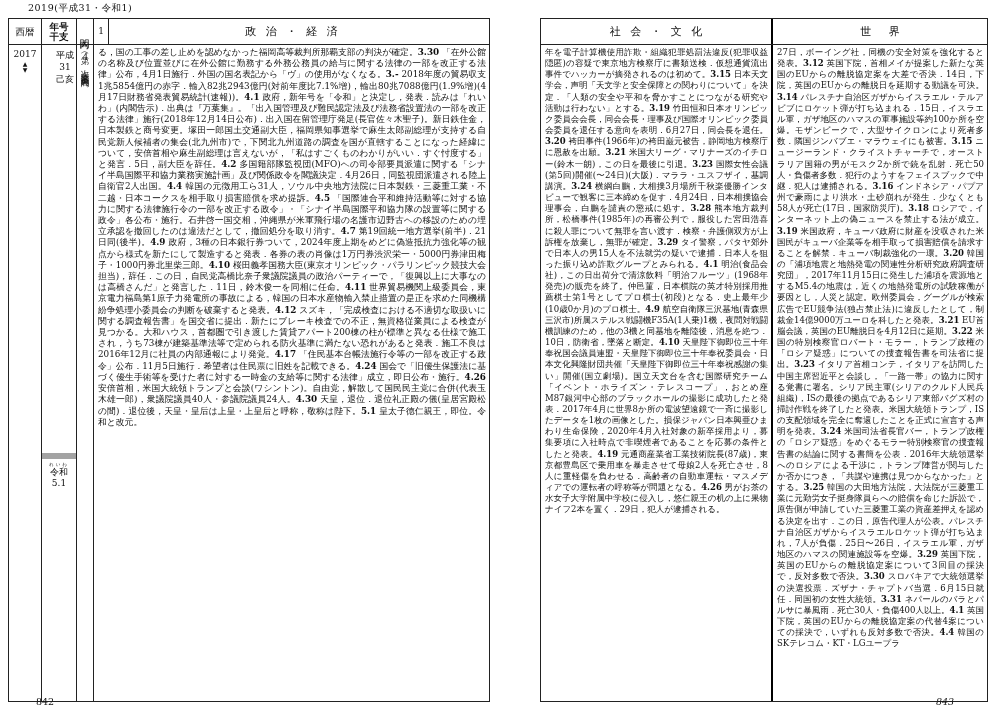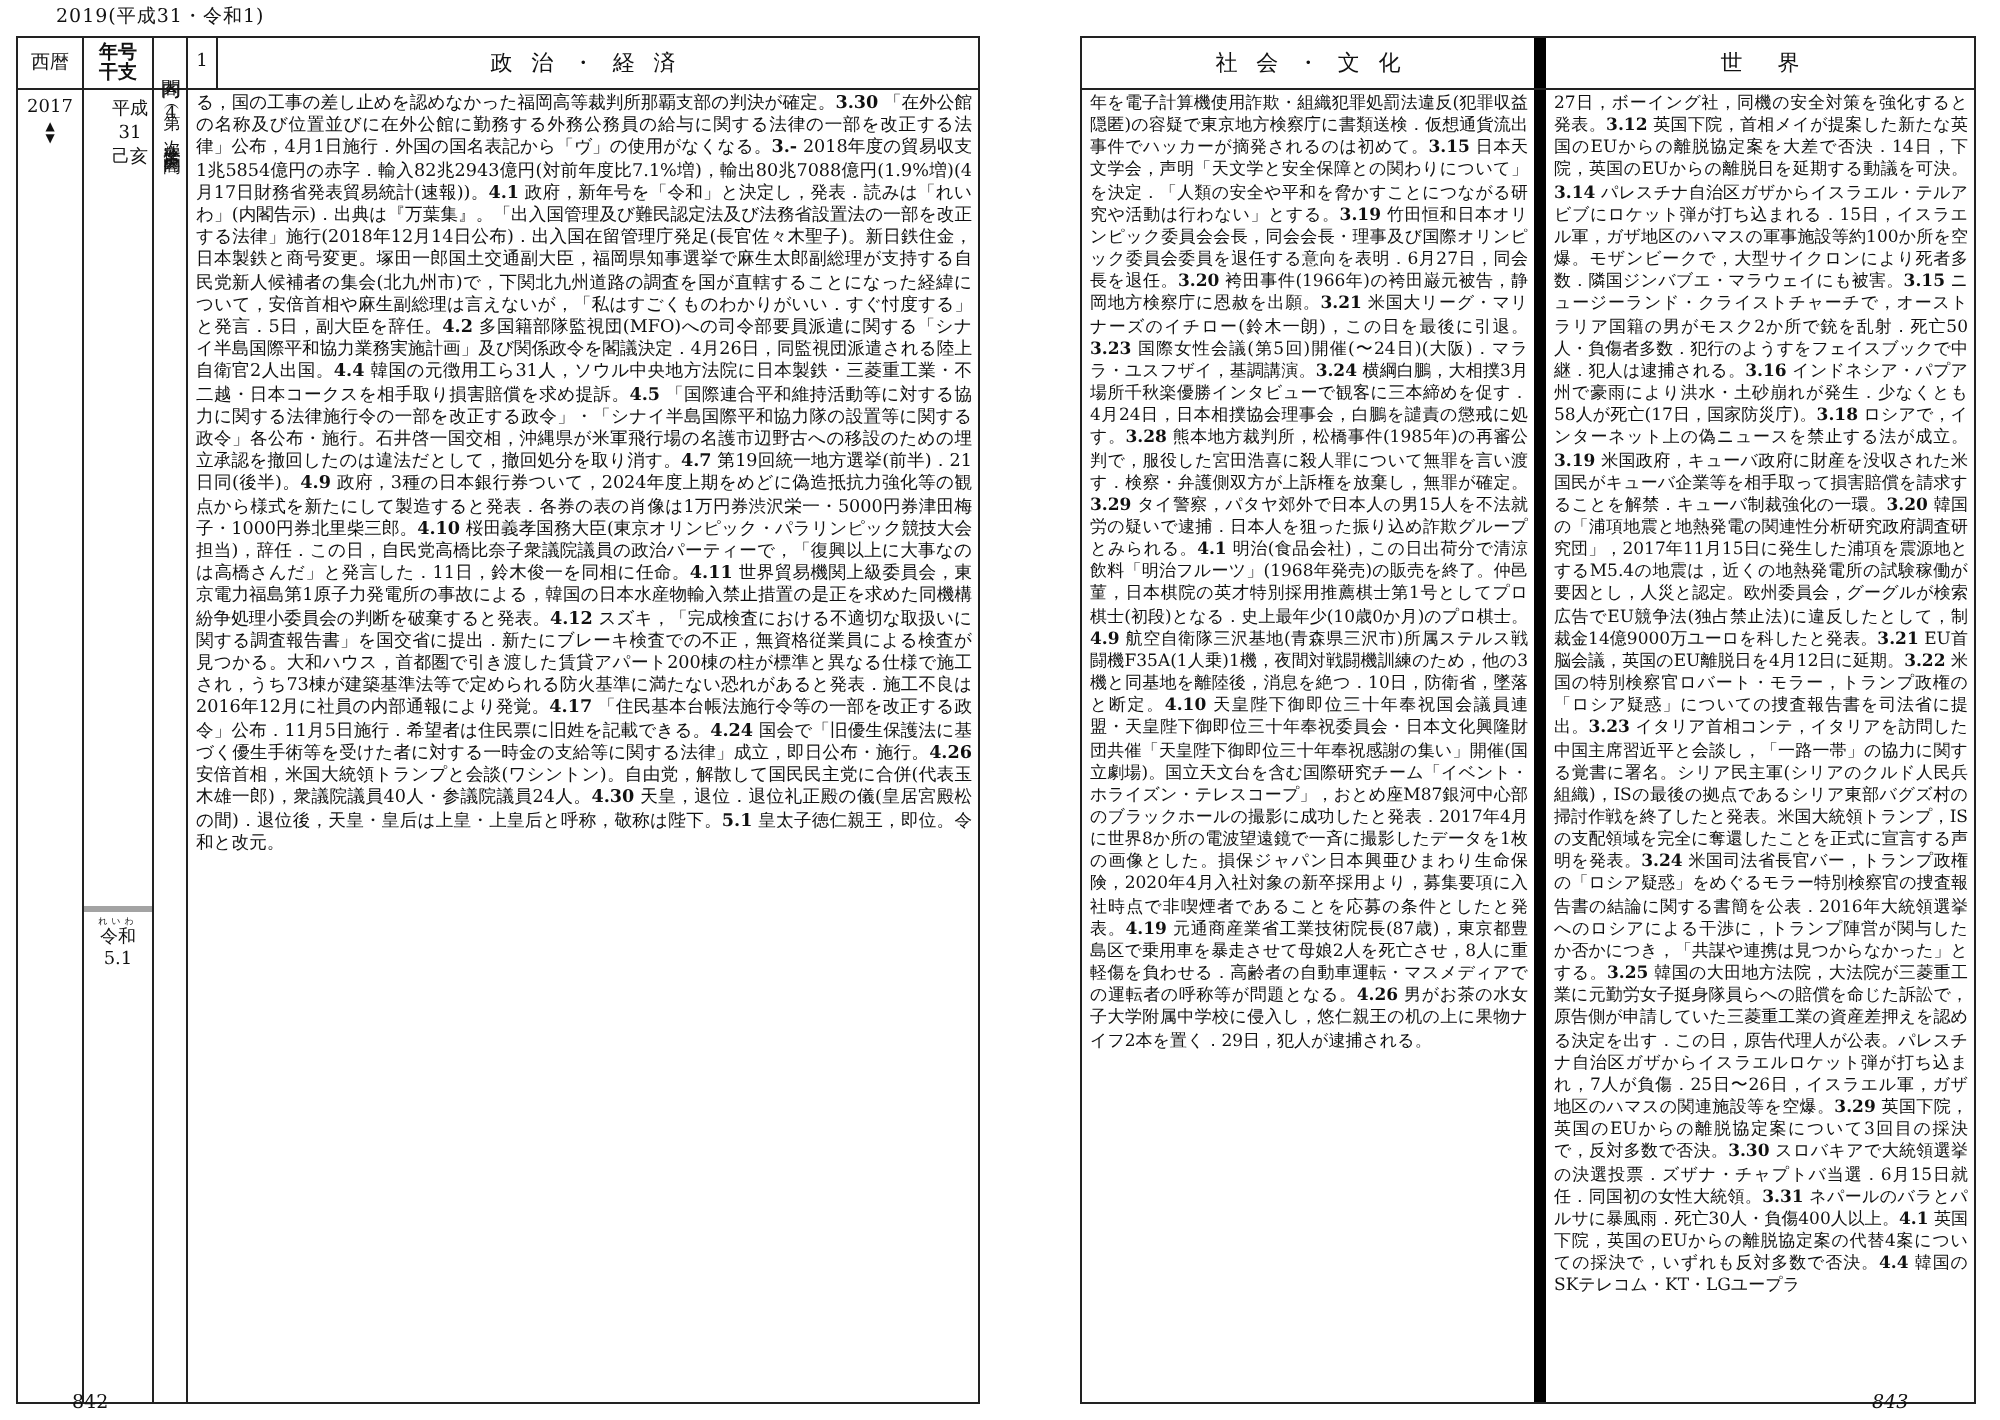--- a/index.html
+++ b/index.html
@@ -29,30 +29,30 @@
   .hcell .twolines{display:block;font-weight:bold;}
   .main-h{position:relative;}
   .secno{position:absolute;left:0;top:0;bottom:0;width:14px;border-right:1px solid #222;display:flex;align-items:center;justify-content:center;font-size:9px;}
   .sec-title{font-size:11px;letter-spacing:.85em;padding-left:.85em;white-space:nowrap;}
   .sec-title.world{letter-spacing:1.6em;padding-left:1.6em;}
 
   .bcell{position:relative;overflow:hidden;box-sizing:border-box;}
   .year-cell{text-align:center;font-size:9px;padding-top:4px;}
   .arrows{line-height:6px;font-size:6px;margin-top:2px;letter-spacing:0;}
   .era-top{text-align:center;font-size:9px;padding-top:4px;line-height:12px;margin-left:12px;}
-  .era-bottom{position:absolute;left:0;right:0;top:408px;border-top:3px solid #a3a3a3;text-align:center;font-size:9px;line-height:11px;padding-top:3px;}
+  .era-bottom{position:absolute;left:0;right:0;top:408px;border-top:6px solid #a3a3a3;text-align:center;font-size:9px;line-height:11px;padding-top:3px;}
   .era-bottom .ruby{font-size:4.5px;line-height:5px;letter-spacing:2px;}
   .vert{writing-mode:vertical-rl;text-orientation:upright;font-size:8.5px;letter-spacing:1.5px;margin:4px auto 0 auto;line-height:15px;}
   .naikaku-hdr{writing-mode:vertical-rl;text-orientation:upright;font-size:9.5px;line-height:15px;letter-spacing:0;}
 
   .bodytext{font-size:8.8px;line-height:11.2px;text-align:justify;padding:2px 3px 0 4px;letter-spacing:0;}
   .bodytext b{font-weight:bold;}
   .rightpage .bodytext{font-size:8.5px;line-height:11.15px;}
 
-  .soc-col{width:232px;flex:0 0 232px;border-right:6px solid #000000;box-sizing:border-box;}
+  .soc-col{width:232px;flex:0 0 232px;border-right:2px solid #000000;box-sizing:border-box;}
   .world-col{flex:1 1 auto;min-width:0;box-sizing:border-box;}
 </style>
 </head>
 <body>
 
 <div class="running-head">2019(平成31・令和1)</div>
 
 <div class="ptable leftpage">
   <div class="hdr-row">
     <div class="c-seireki hcell">

